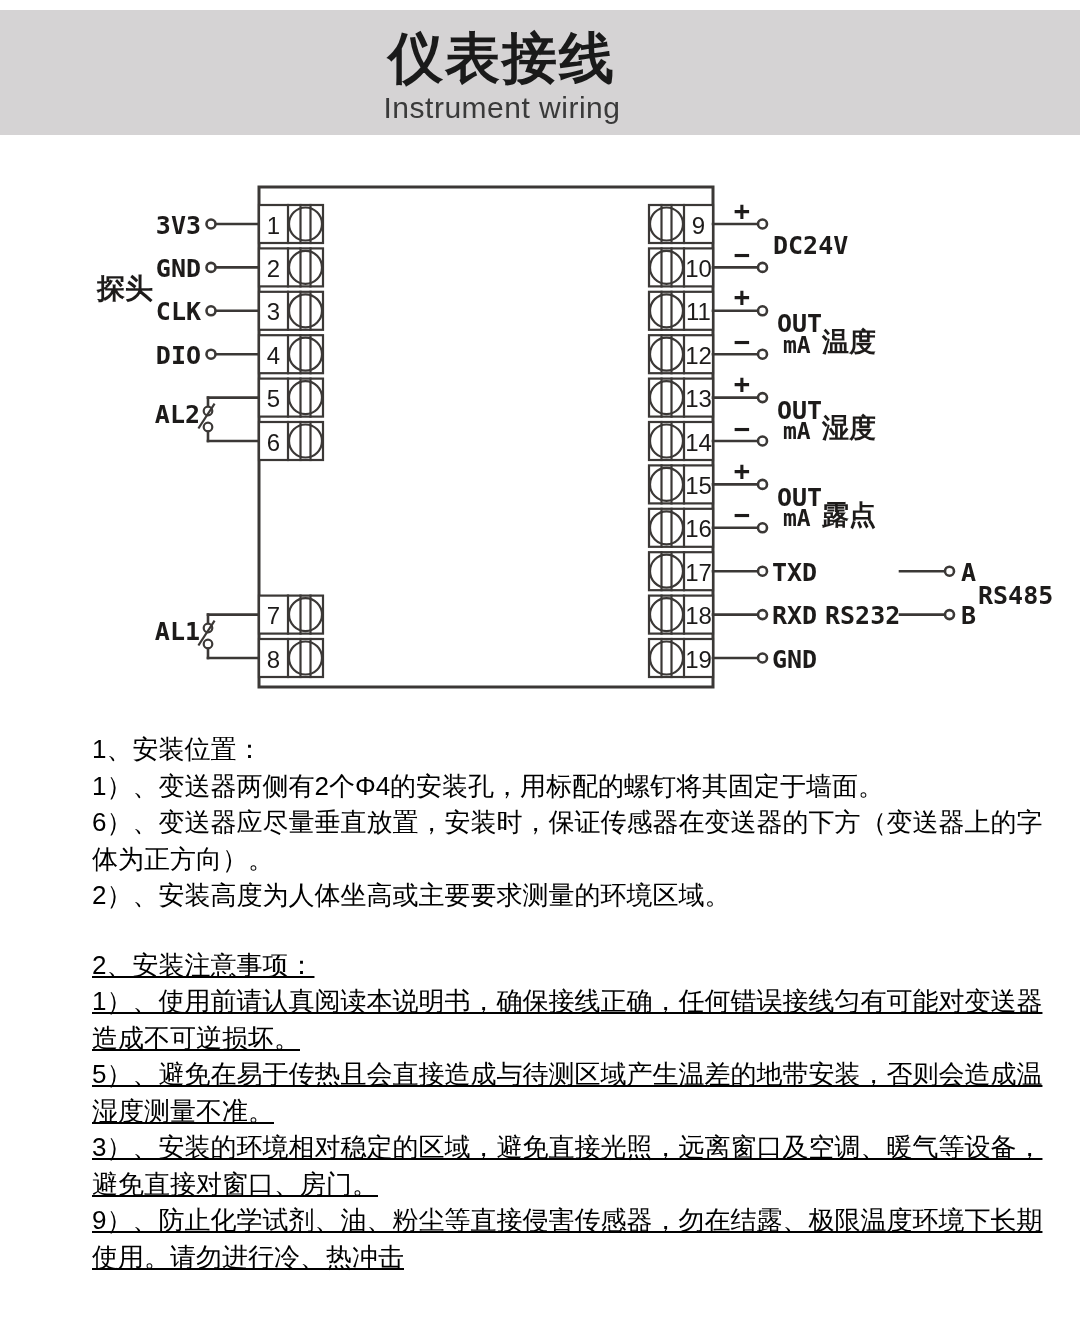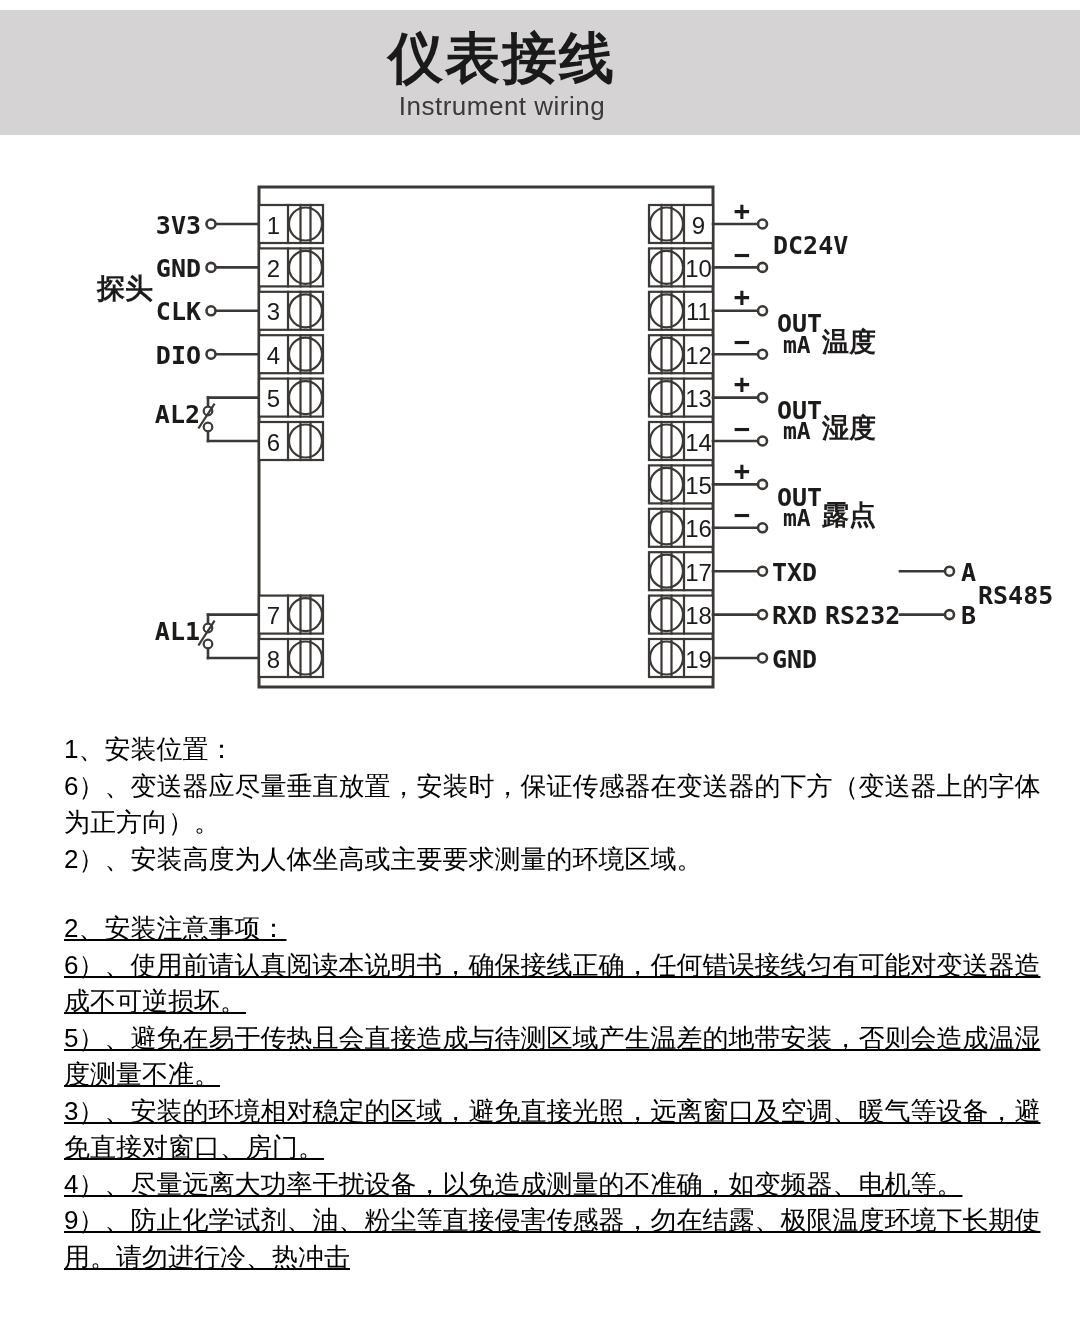--- a/index.html
+++ b/index.html
@@ -21,37 +21,37 @@
   }
   .title{
     font-size:55px;
     font-weight:bold;
     color:#1a1a1a;
     line-height:60px;
     letter-spacing:2px;
     font-family:"DejaVu Sans","Liberation Sans",sans-serif;
   }
   .subtitle{
-    font-size:26px;
+    font-size:30px;
     color:#3a3a3a;
     margin-top:3px;
     letter-spacing:0.5px;
   }
   #wiring-svg{
     position:absolute;left:0;top:140px;width:1080px;height:570px;
   }
   .notes{
     position:absolute;left:64px;top:731px;width:992px;
     font-size:26px;
     line-height:36.5px;
     color:#000;
     font-weight:500;
   }
   .section-2{margin-top:33px;text-decoration:underline;}
-  .note-line{min-height:36.5px;}
+  .note-line{min-height:36.5px;margin-left:28px;}
 </style>
 </head>
 <body>
 
 <div class="page">
 
   <div class="header-band" style="background: rgb(213, 211, 212);">
     <div class="title">仪表接线</div>
     <div class="subtitle">Instrument wiring</div>
   </div>
@@ -250,26 +250,26 @@
       <text x="961" y="572.2" font-size="25" text-anchor="start" fill="#1d1b1a" font-family="&quot;DejaVu Sans Mono&quot;, monospace" font-weight="700" dominant-baseline="central">A</text>
       <line x1="900" y1="614.5999999999999" x2="945" y2="614.5999999999999" stroke="#3b3836" stroke-width="2.6" stroke-linecap="square"></line>
       <circle cx="949.5" cy="614.5999999999999" r="4.5" fill="#fff" stroke="#3b3836" stroke-width="2.6"></circle>
       <text x="961" y="615.5999999999999" font-size="25" text-anchor="start" fill="#1d1b1a" font-family="&quot;DejaVu Sans Mono&quot;, monospace" font-weight="700" dominant-baseline="central">B</text>
       <text x="978" y="595" font-size="25" text-anchor="start" fill="#1d1b1a" font-family="&quot;DejaVu Sans Mono&quot;, monospace" font-weight="700" dominant-baseline="central">RS485</text>
     </svg>
 
   <div class="notes">
     <div class="section">
       <div class="note-line">1、安装位置：</div>
+      <div class="note-line">1）、变送器两侧有2个Φ4的安装孔，用标配的螺钉将其固定于墙面。</div>
       <div class="note-line">6）、变送器应尽量垂直放置，安装时，保证传感器在变送器的下方（变送器上的字体为正方向）。</div>
       <div class="note-line">2）、安装高度为人体坐高或主要要求测量的环境区域。</div>
     </div>
     <div class="section section-2">
       <div class="note-line">2、安装注意事项：</div>
-      <div class="note-line">6）、使用前请认真阅读本说明书，确保接线正确，任何错误接线匀有可能对变送器造成不可逆损坏。</div>
+      <div class="note-line">1）、使用前请认真阅读本说明书，确保接线正确，任何错误接线匀有可能对变送器造成不可逆损坏。</div>
       <div class="note-line">5）、避免在易于传热且会直接造成与待测区域产生温差的地带安装，否则会造成温湿度测量不准。</div>
       <div class="note-line">3）、安装的环境相对稳定的区域，避免直接光照，远离窗口及空调、暖气等设备，避免直接对窗口、房门。</div>
-      <div class="note-line">4）、尽量远离大功率干扰设备，以免造成测量的不准确，如变频器、电机等。</div>
       <div class="note-line">9）、防止化学试剂、油、粉尘等直接侵害传感器，勿在结露、极限温度环境下长期使用。请勿进行冷、热冲击</div>
     </div>
   </div>
 
 </div>
 
 </body></html>

